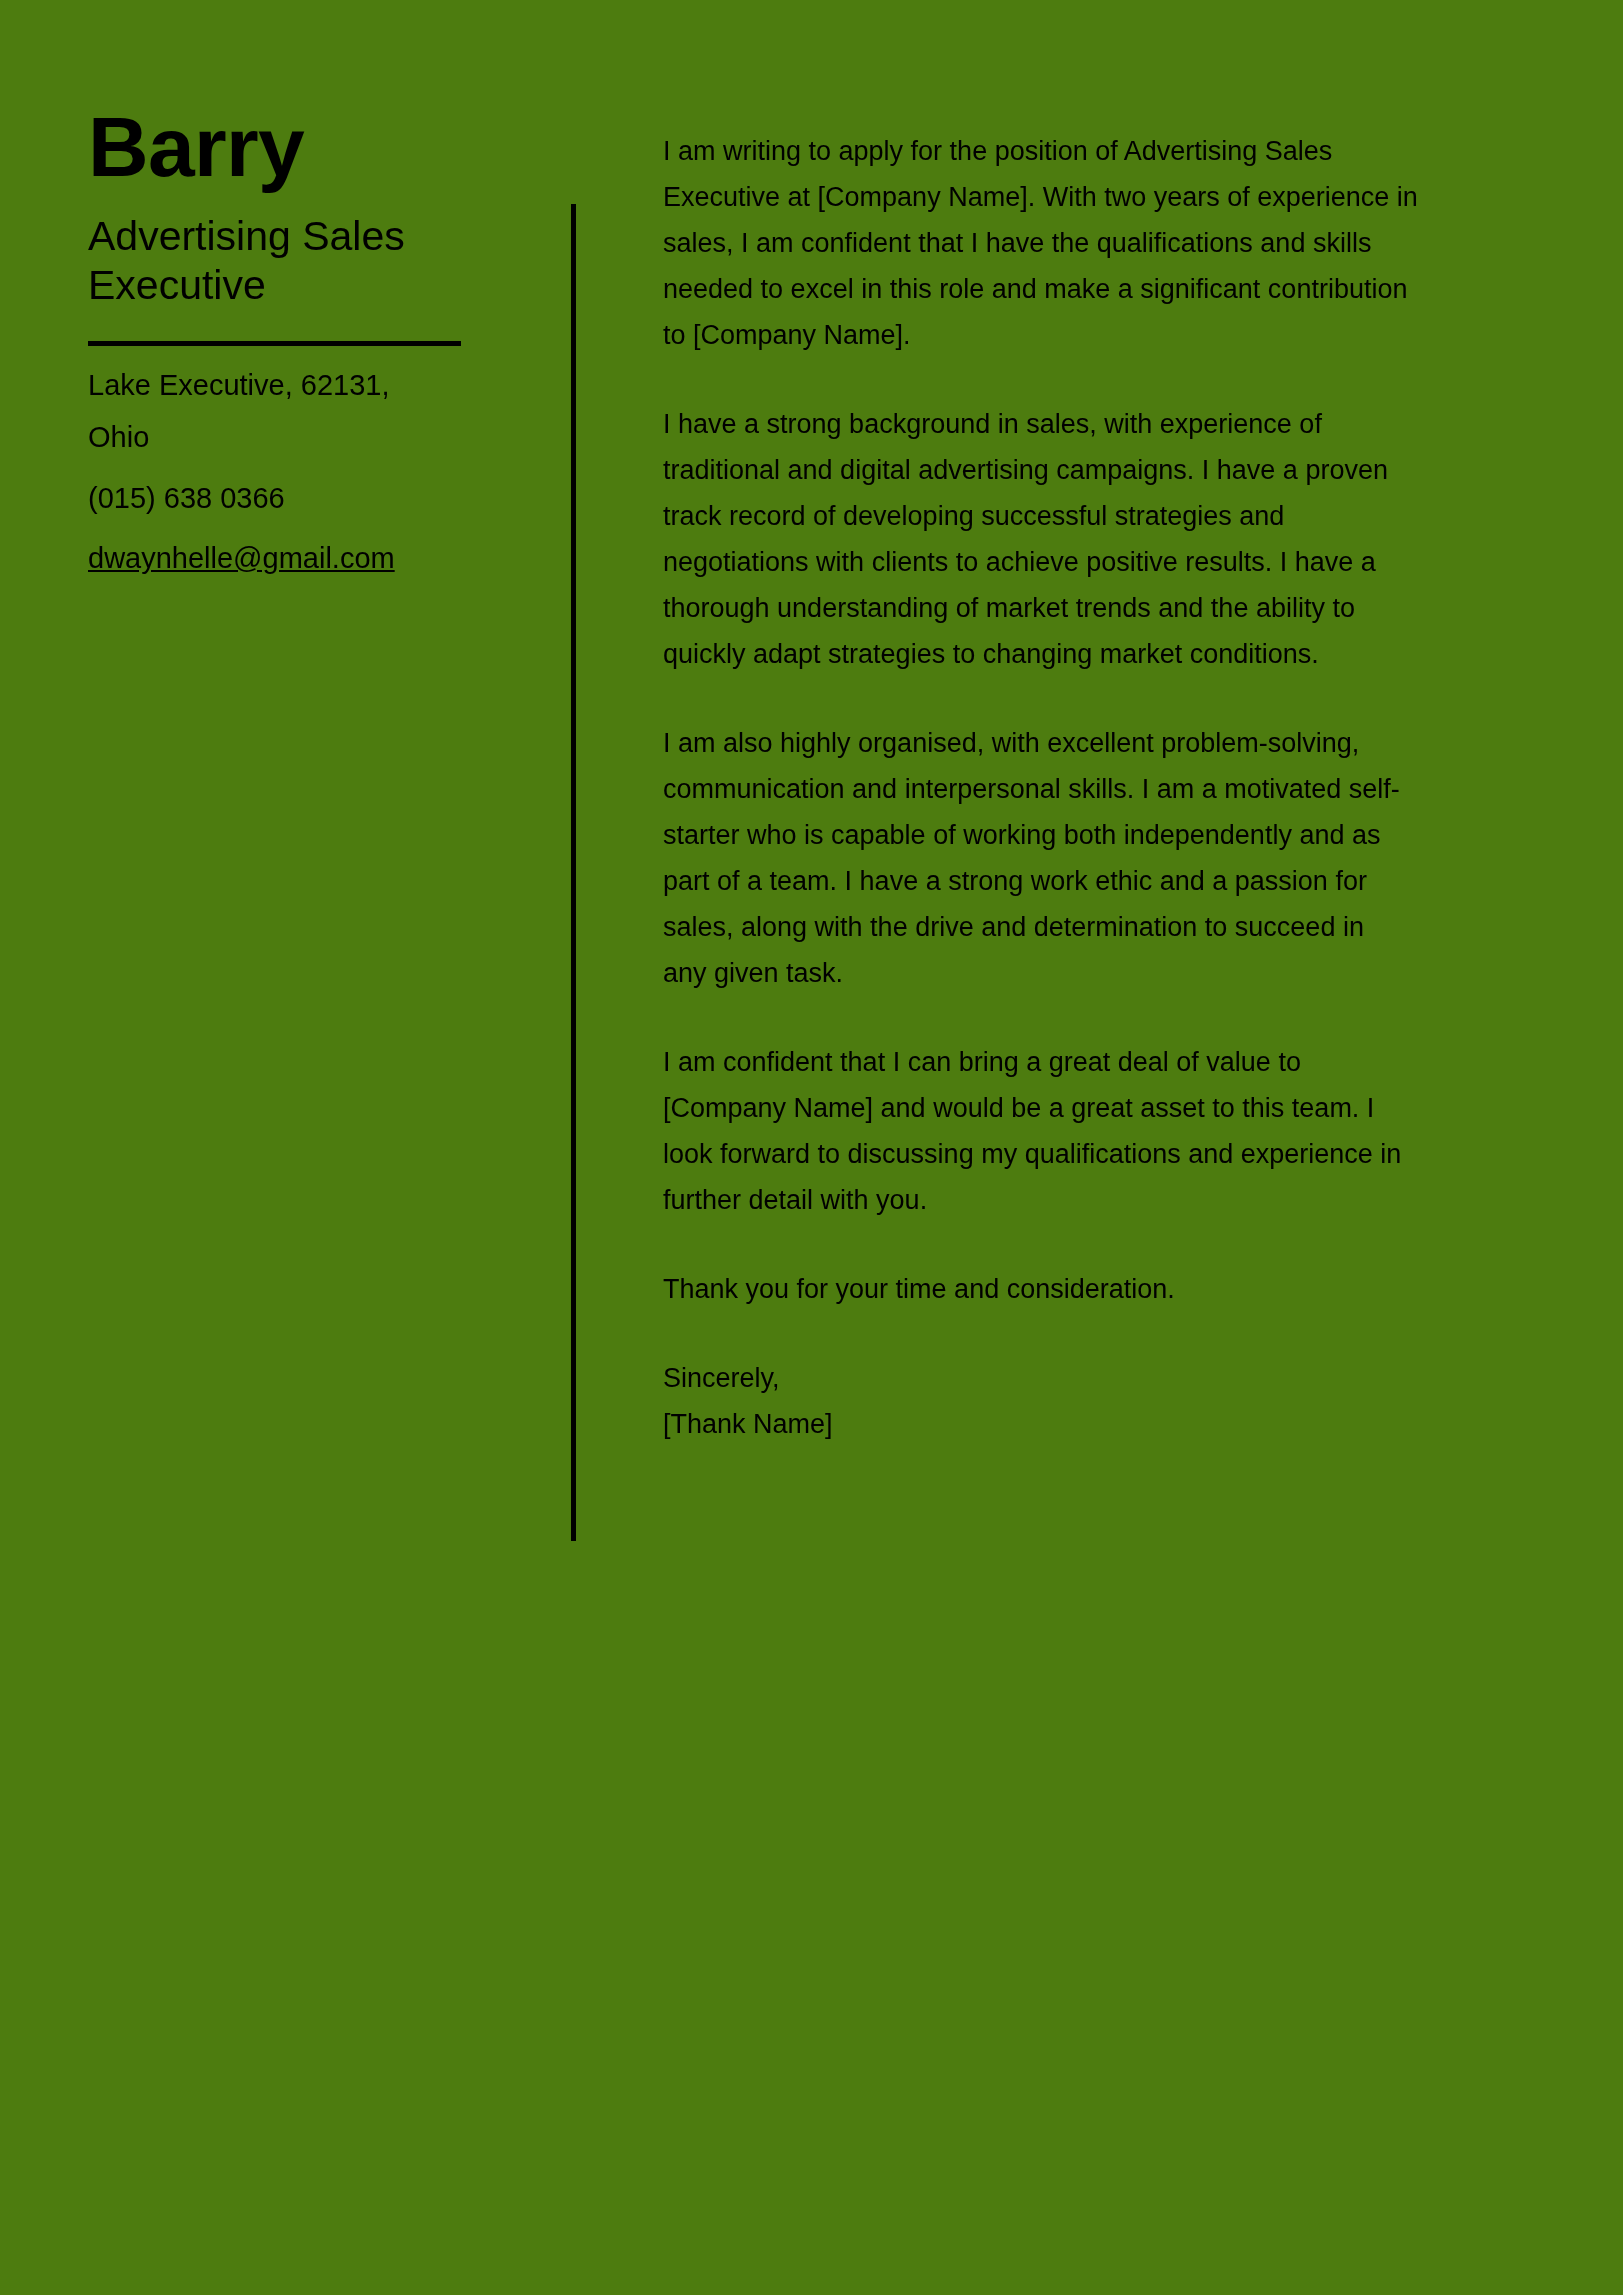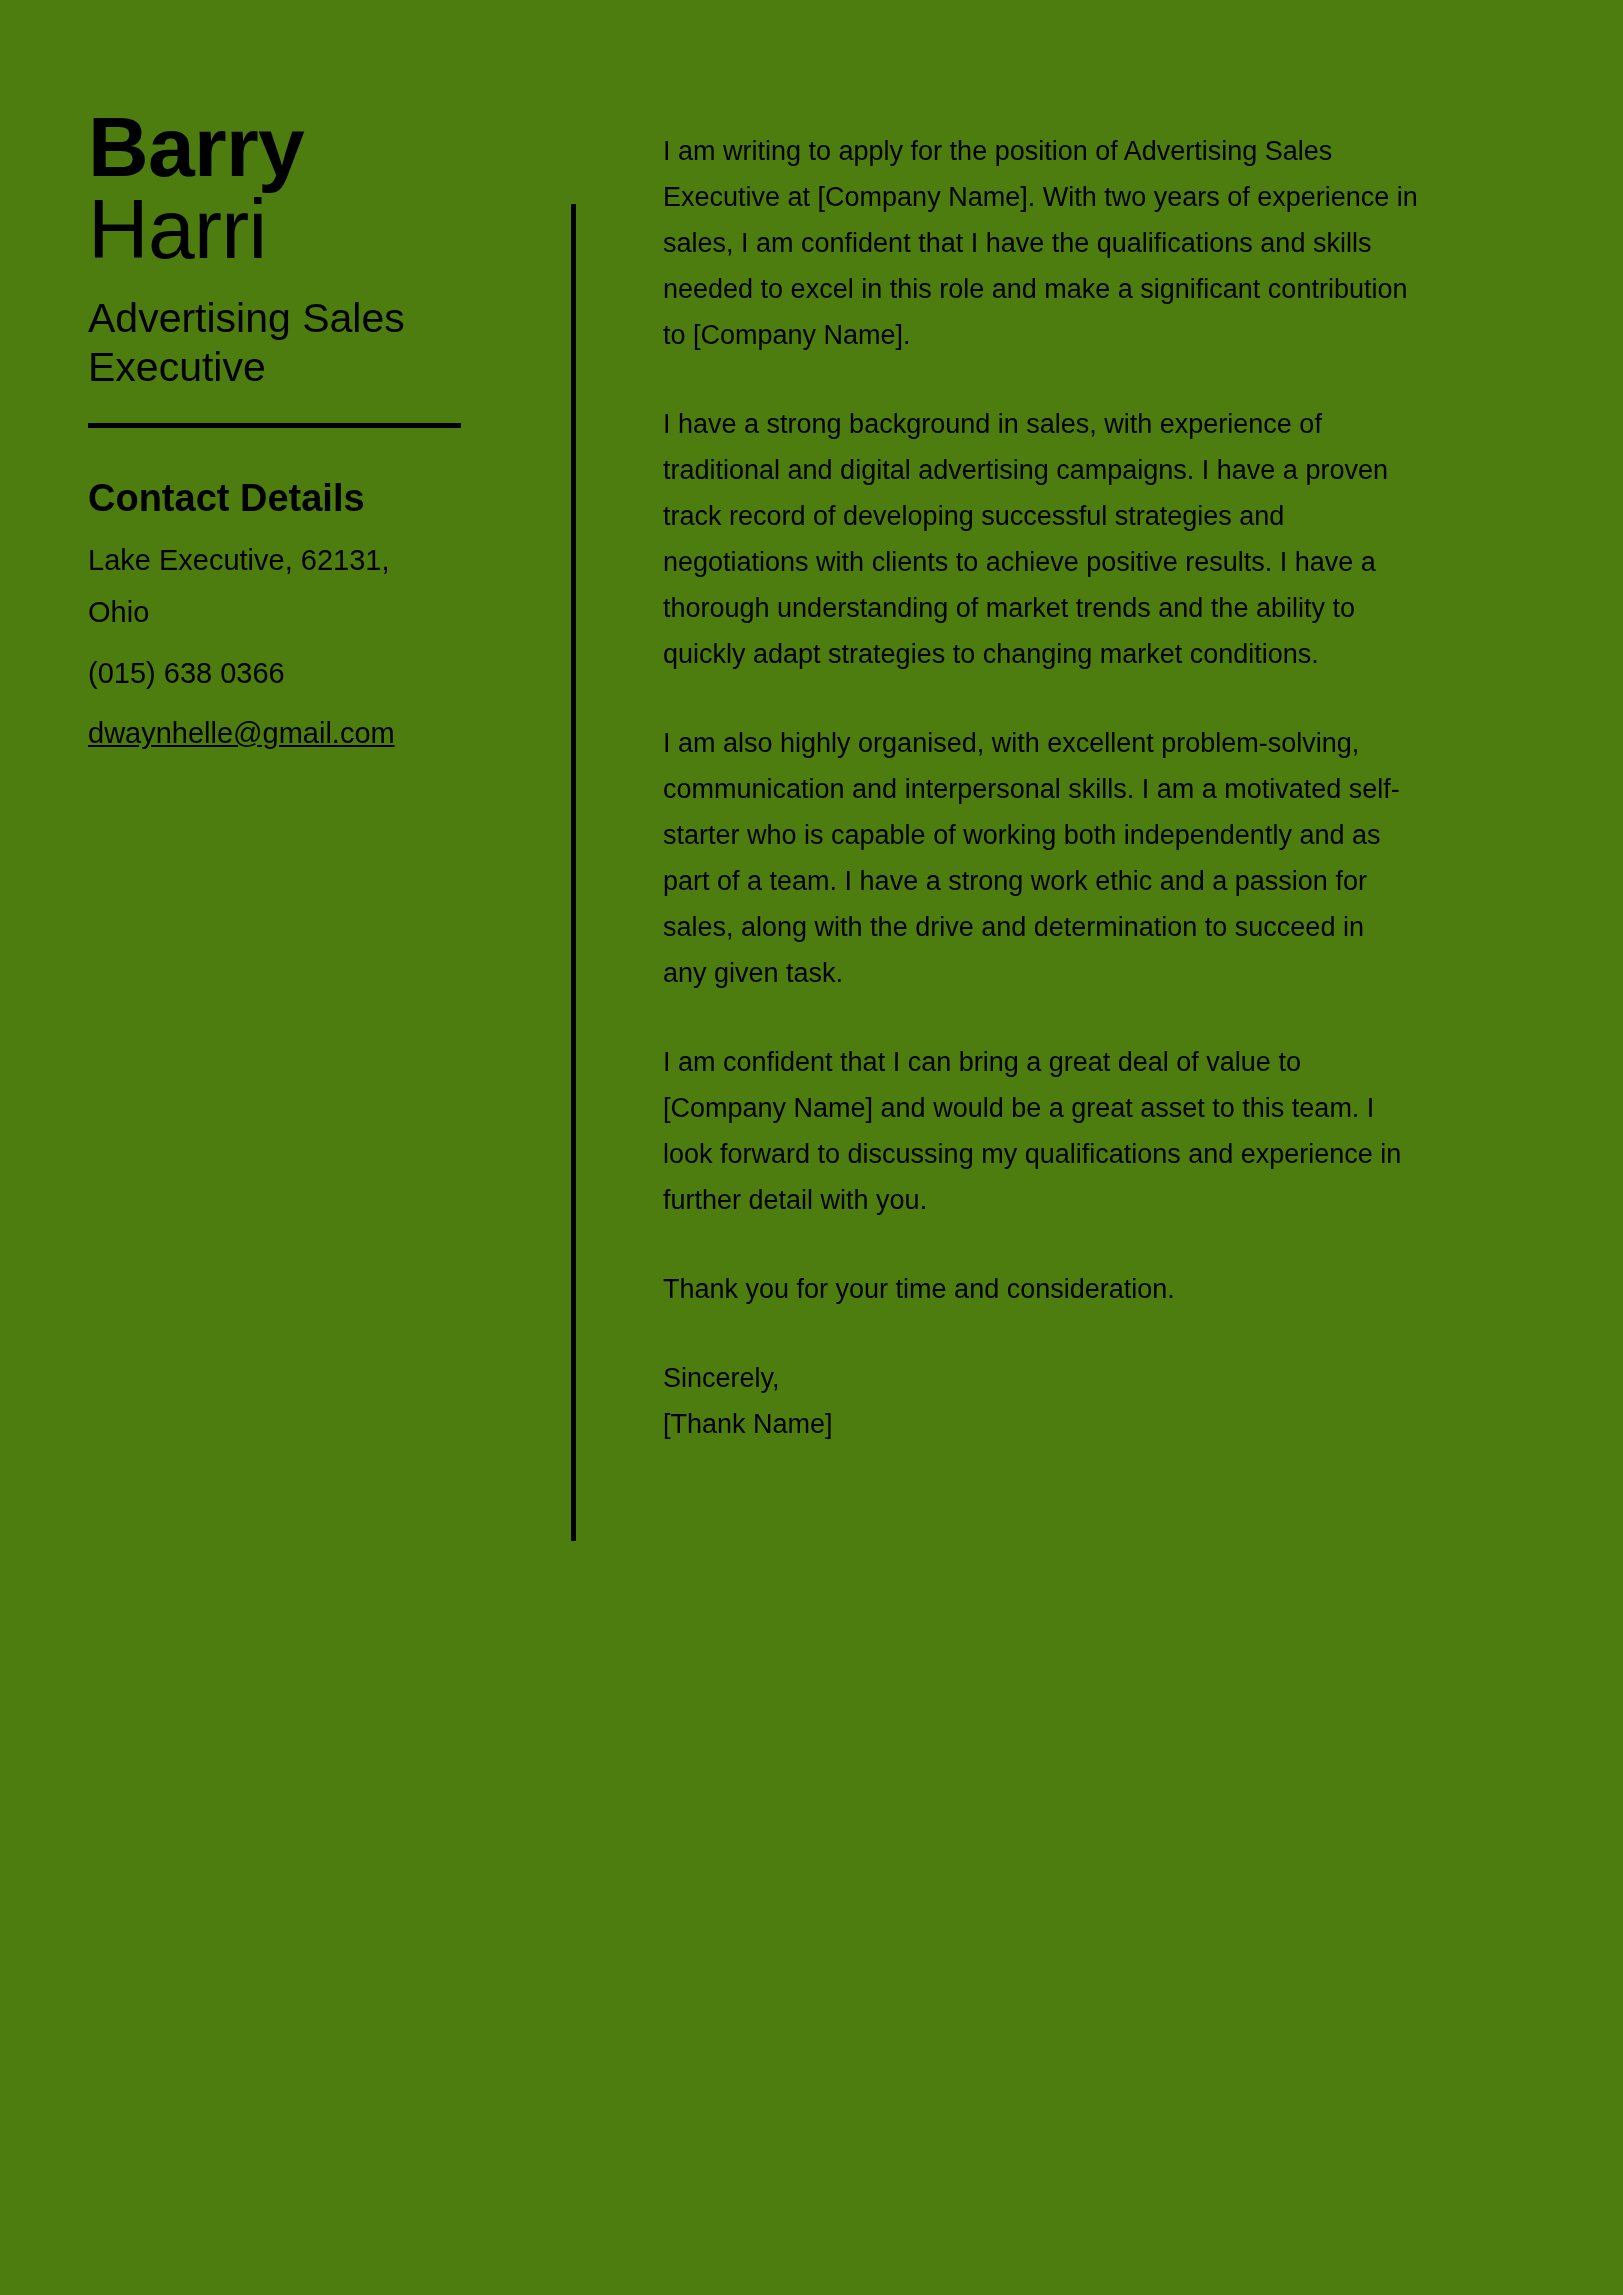--- a/index.html
+++ b/index.html
@@ -112,29 +112,27 @@
   }
 </style>
 </head>
 <body>
 
 <div class="page">
 
   <aside class="sidebar">
     <h1 class="name">
       <span class="first">Barry</span>
-      <span class="last">Harri</span>
     </h1>
 
     <div class="job-title">Advertising Sales
 Executive</div>
 
     <hr class="divider">
 
-    <h2 class="contact-heading">Contact Details</h2>
 
     <p class="contact-item address">Lake Executive, 62131,
 Ohio</p>
 
     <p class="contact-item phone">(015) 638 0366</p>
 
     <p class="contact-item email"><a href="#">dwaynhelle@gmail.com</a></p>
   </aside>
 
   <div class="vrule"></div>

